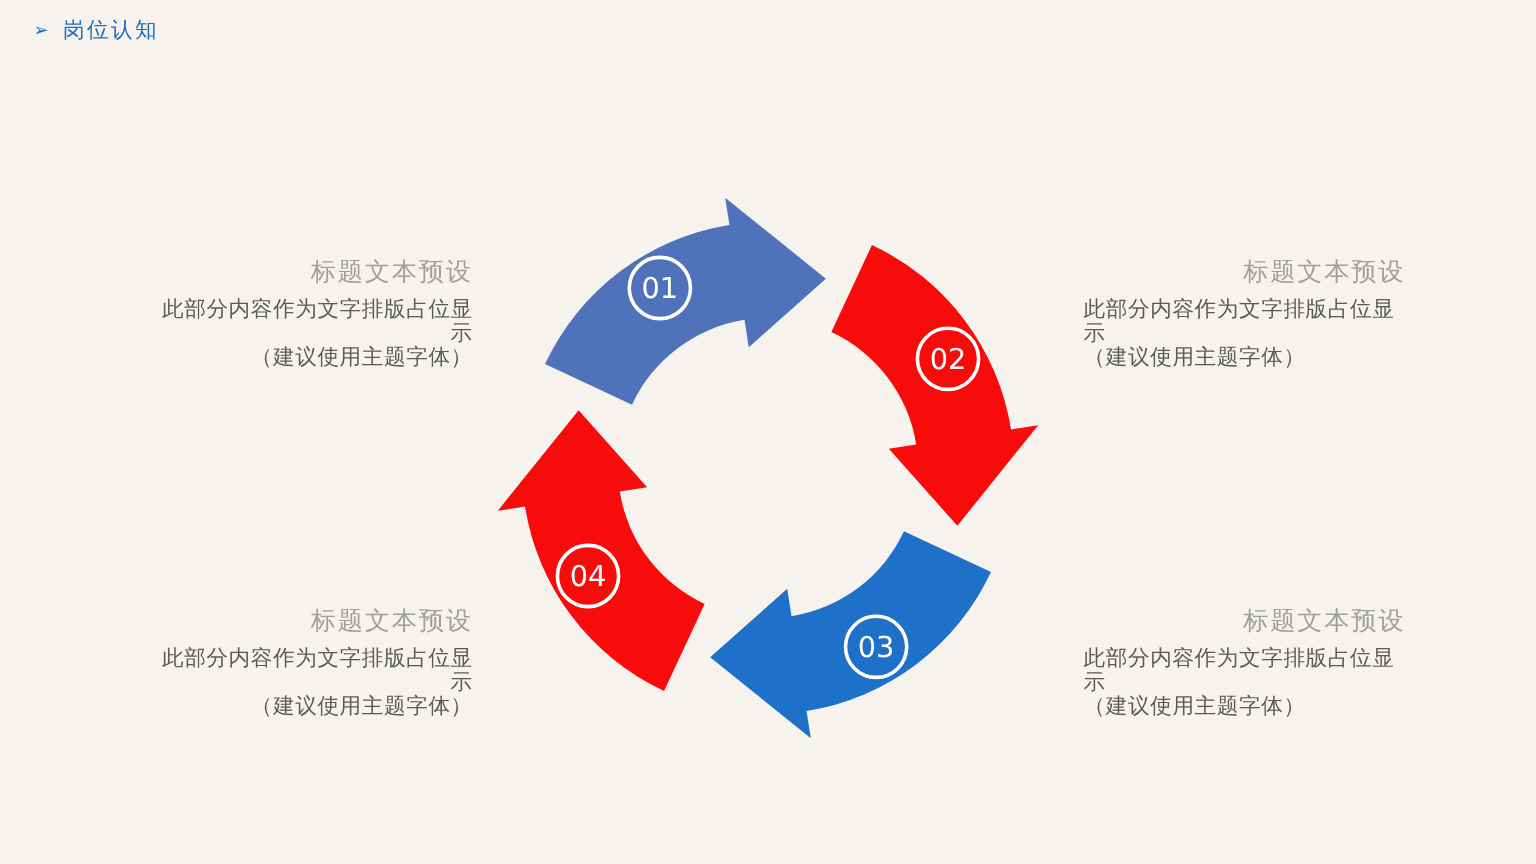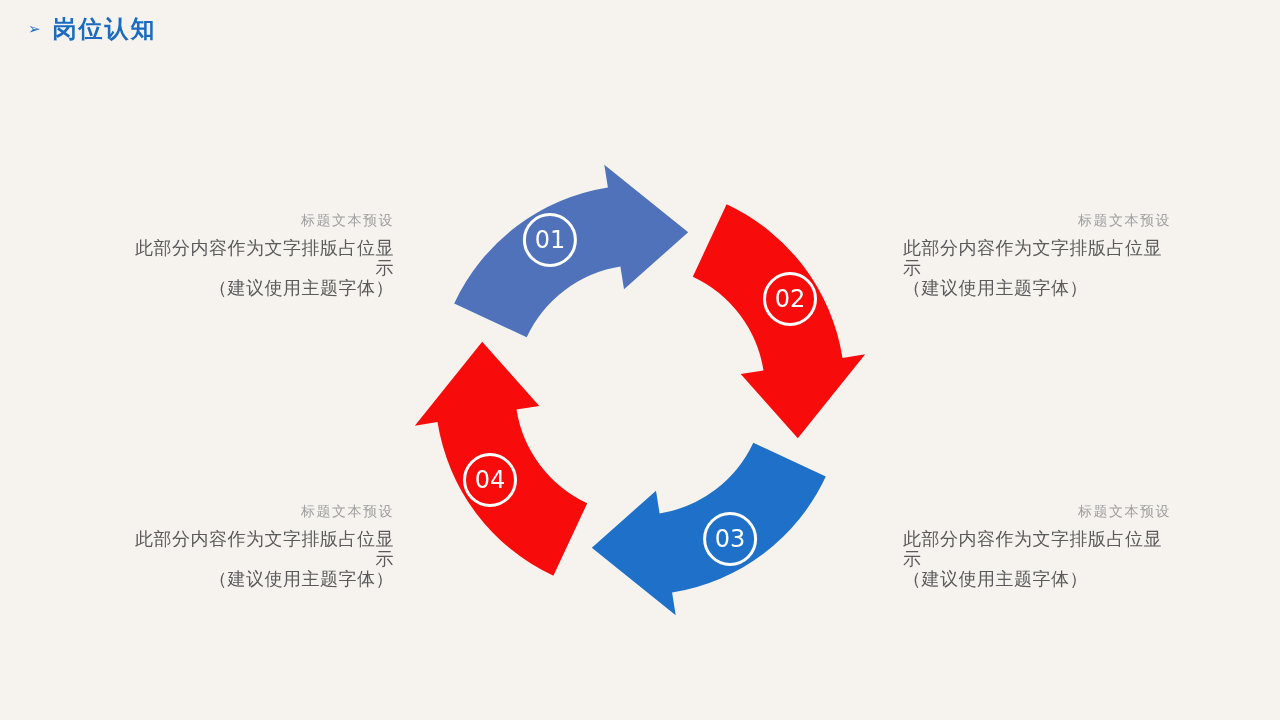--- a/index.html
+++ b/index.html
@@ -8,29 +8,29 @@
     width:1280px; height:720px;
     background:#F6F3EF;
     overflow:hidden;
     font-family:"DejaVu Sans","Liberation Sans",sans-serif;
   }
   .slide-title {
     position:absolute; left:28px; top:13px;
     display:flex; align-items:center; gap:12px;
   }
   .title-bullet { font-size:15px; line-height:1; }
-  .title-text { font-size:24px; font-weight:bold; letter-spacing:2px; }
+  .title-text { font-size:18px; font-weight:normal; letter-spacing:2px; }
 
   .diagram-svg { position:absolute; left:0; top:0; width:1280px; height:720px; }
 
   .text-block { position:absolute; width:268px; }
   .tb-right { text-align:right; }
   .tb-left  { text-align:left; }
   .tb-heading {
-    font-size:14px; color:#9E9E9E; letter-spacing:1.5px;
+    font-size:21px; color:#9E9E9E; letter-spacing:1.5px;
     margin:0 0 8px 0; font-weight:normal;text-align:right;
   }
   .tb-line {
     font-size:18px; color:#5A5A5A; line-height:20px; letter-spacing:0.5px;
   }
   .pos-tl { left:126px; top:212px; }
   .pos-tr { left:903px; top:212px; }
   .pos-bl { left:126px; top:503px; }
   .pos-br { left:903px; top:503px; }
 

